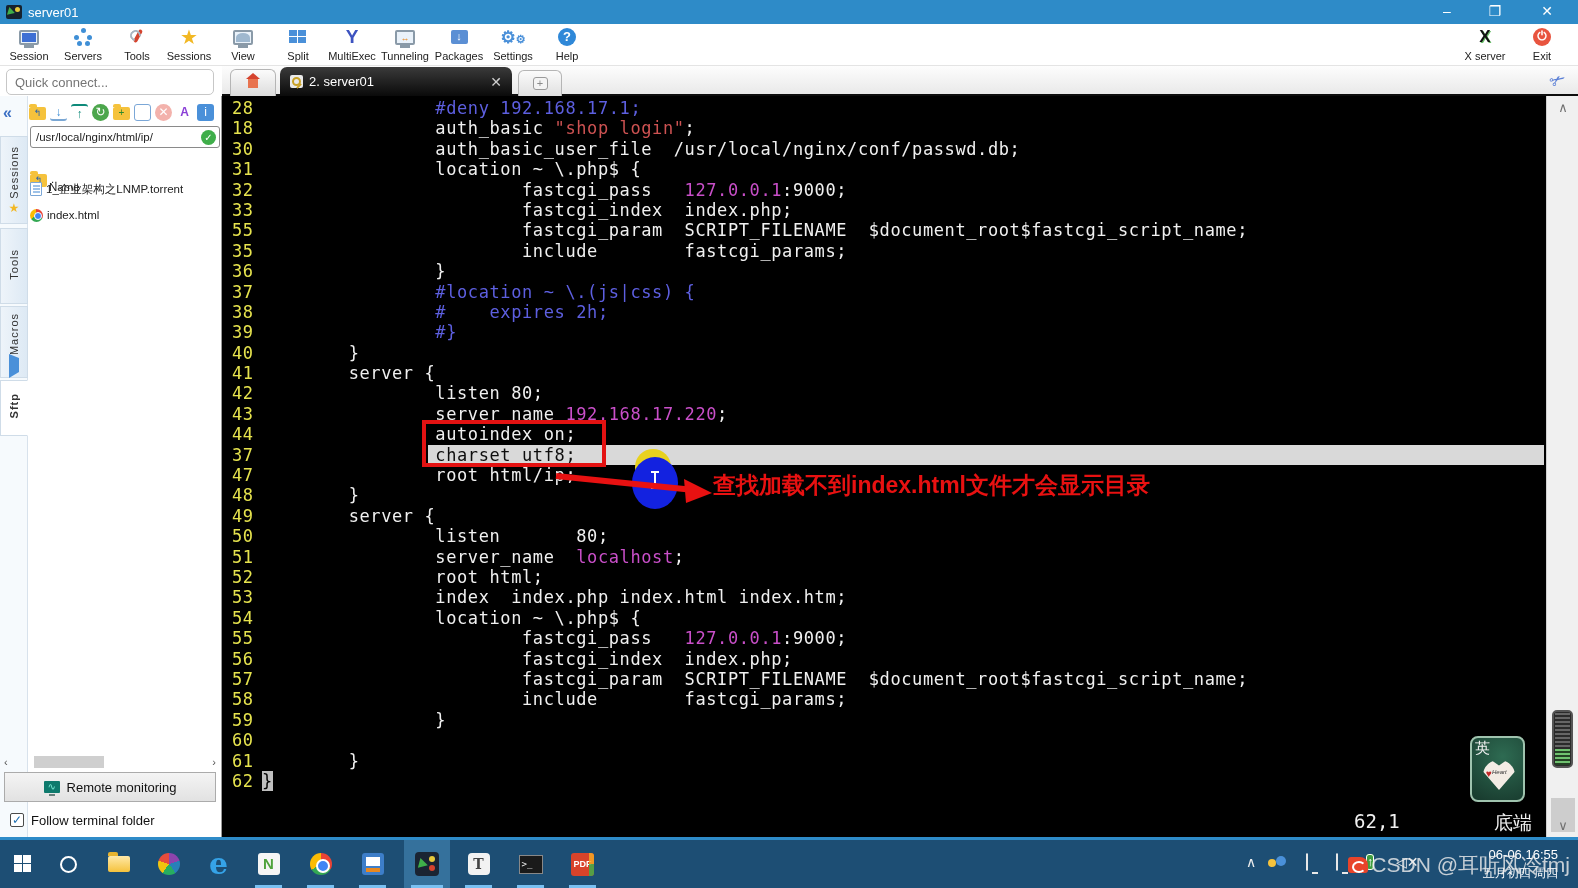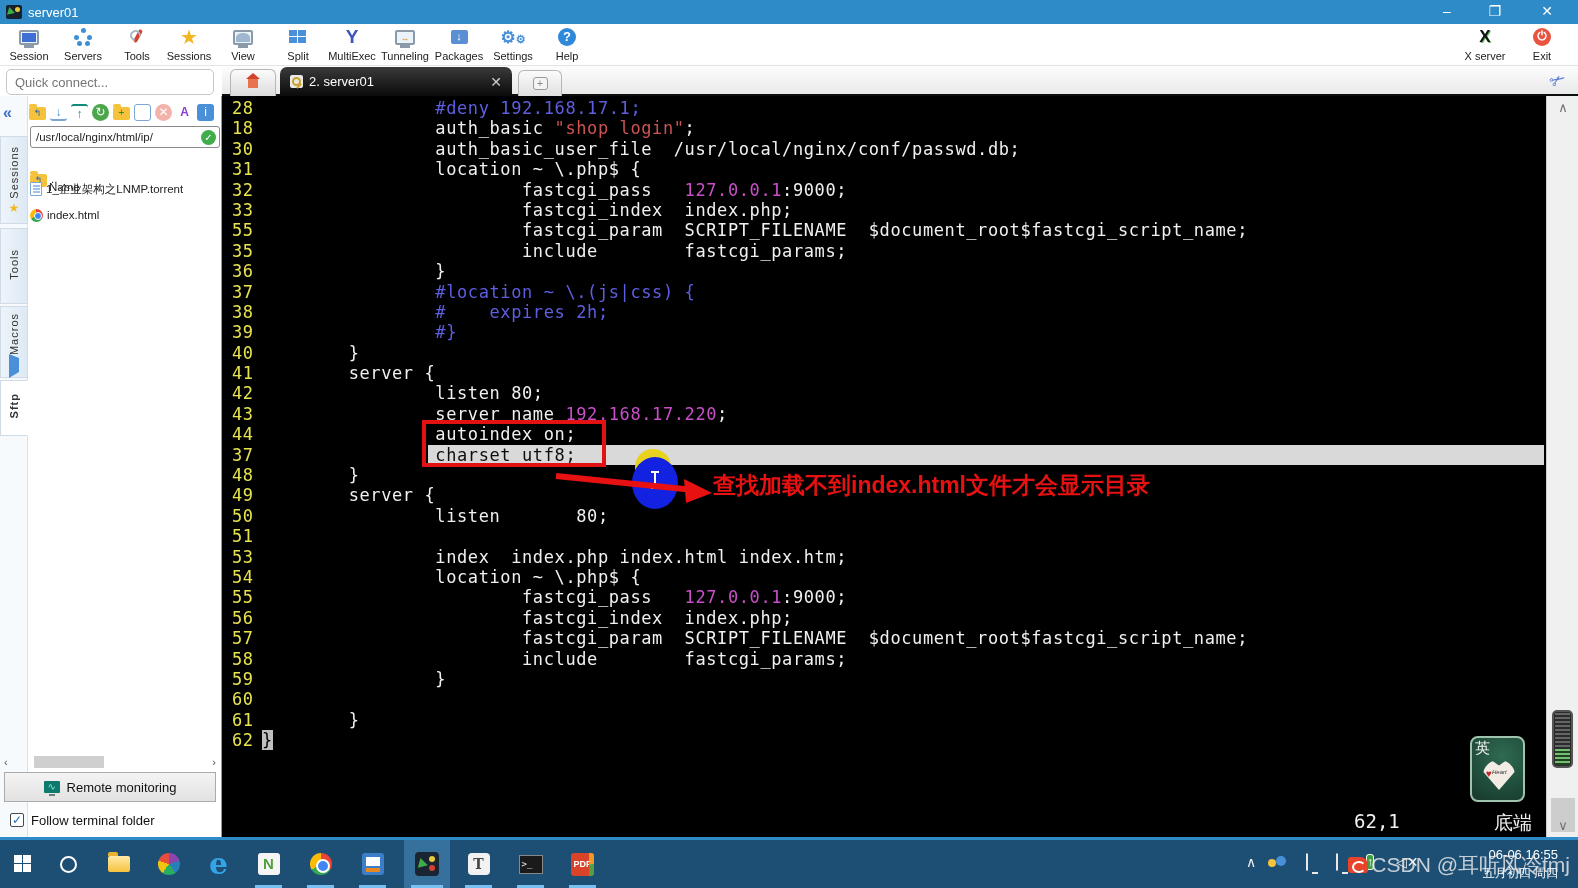--- a/index.html
+++ b/index.html
@@ -383,24 +383,26 @@
         <div class="tline"><span class="ln">36</span><span class="code"><span>                }</span></span></div>
         <div class="tline"><span class="ln">37</span><span class="code"><span class="c">                #location ~ \.(js|css) {</span></span></div>
         <div class="tline"><span class="ln">38</span><span class="code"><span class="c">                #    expires 2h;</span></span></div>
         <div class="tline"><span class="ln">39</span><span class="code"><span class="c">                #}</span></span></div>
         <div class="tline"><span class="ln">40</span><span class="code"><span>        }</span></span></div>
         <div class="tline"><span class="ln">41</span><span class="code"><span>        server {</span></span></div>
         <div class="tline"><span class="ln">42</span><span class="code"><span>                listen 80;</span></span></div>
         <div class="tline"><span class="ln">43</span><span class="code"><span>                server_name </span><span class="m">192.168.17.220</span><span>;</span></span></div>
         <div class="tline"><span class="ln">44</span><span class="code"><span>                autoindex on;</span></span></div>
         <div class="tline"><div class="rowhl"></div><span class="ln">37</span><span class="code"><span>                </span><span class="hl">charset utf8;</span></span></div>
+        <div class="tline"><span class="ln">47</span><span class="code"><span>                root html/ip;</span></span></div>
         <div class="tline"><span class="ln">48</span><span class="code"><span>        }</span></span></div>
         <div class="tline"><span class="ln">49</span><span class="code"><span>        server {</span></span></div>
         <div class="tline"><span class="ln">50</span><span class="code"><span>                listen       80;</span></span></div>
-        <div class="tline"><span class="ln">51</span></div>
+        <div class="tline"><span class="ln">51</span><span class="code"><span>                server_name  </span><span class="m">localhost</span><span>;</span></span></div>
+        <div class="tline"><span class="ln">52</span><span class="code"><span>                root html;</span></span></div>
         <div class="tline"><span class="ln">53</span><span class="code"><span>                index  index.php index.html index.htm;</span></span></div>
         <div class="tline"><span class="ln">54</span><span class="code"><span>                location ~ \.php$ {</span></span></div>
         <div class="tline"><span class="ln">55</span><span class="code"><span>                        fastcgi_pass   </span><span class="m">127.0.0.1</span><span>:9000;</span></span></div>
         <div class="tline"><span class="ln">56</span><span class="code"><span>                        fastcgi_index  index.php;</span></span></div>
         <div class="tline"><span class="ln">57</span><span class="code"><span>                        fastcgi_param  SCRIPT_FILENAME  $document_root$fastcgi_script_name;</span></span></div>
         <div class="tline"><span class="ln">58</span><span class="code"><span>                        include        fastcgi_params;</span></span></div>
         <div class="tline"><span class="ln">59</span><span class="code"><span>                }</span></span></div>
         <div class="tline"><span class="ln">60</span><span class="code"><span></span></span></div>
         <div class="tline"><span class="ln">61</span><span class="code"><span>        }</span></span></div>
         <div class="tline"><span class="ln">62</span><span class="code"><span class="cur">}</span></span></div>

